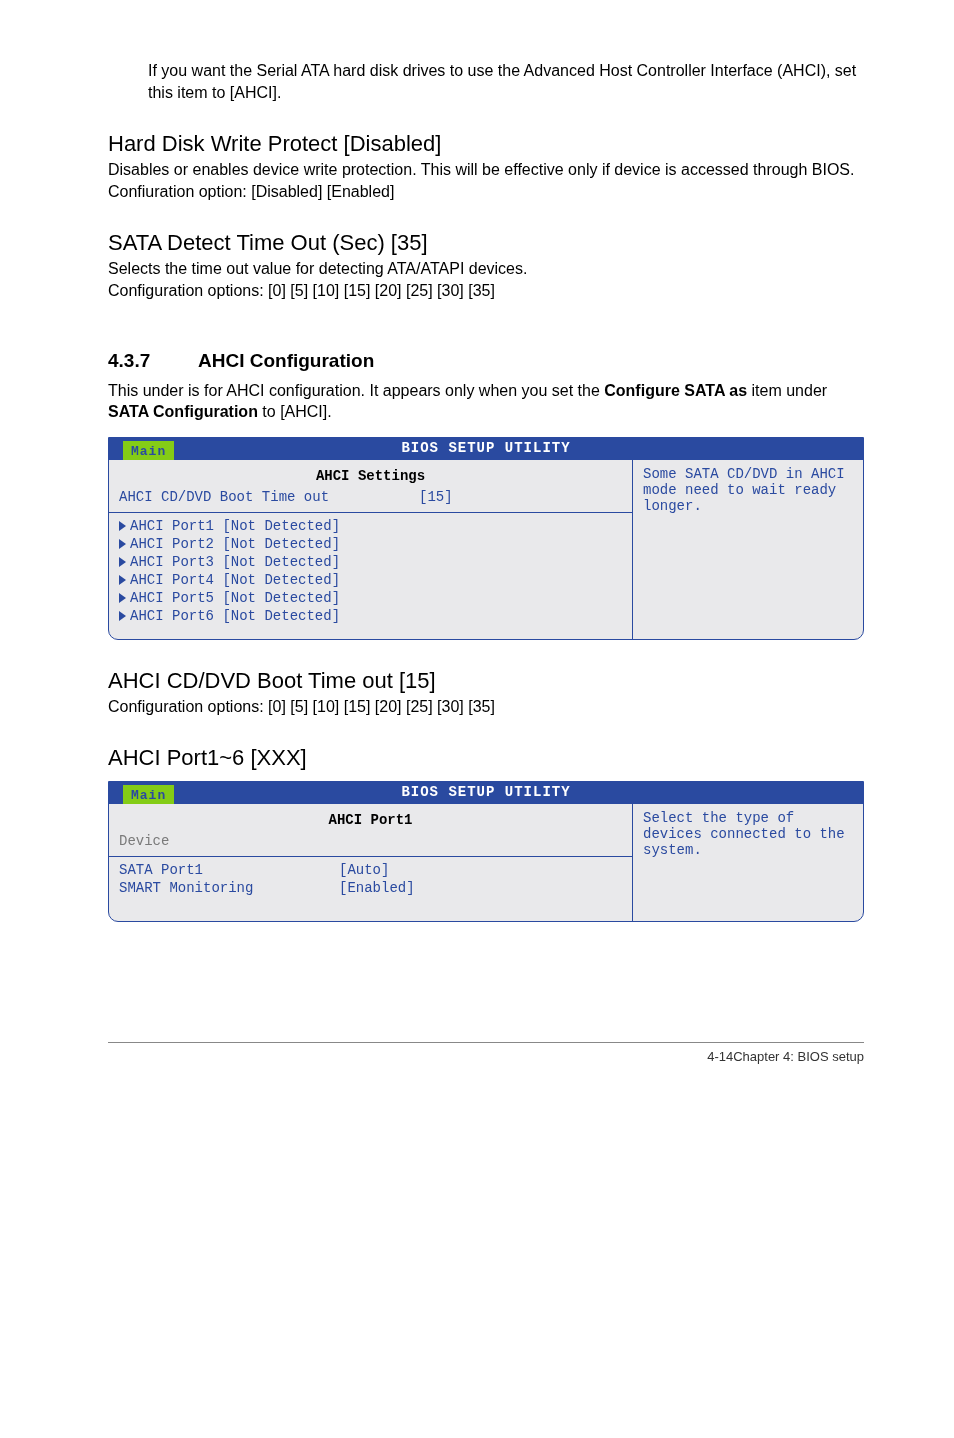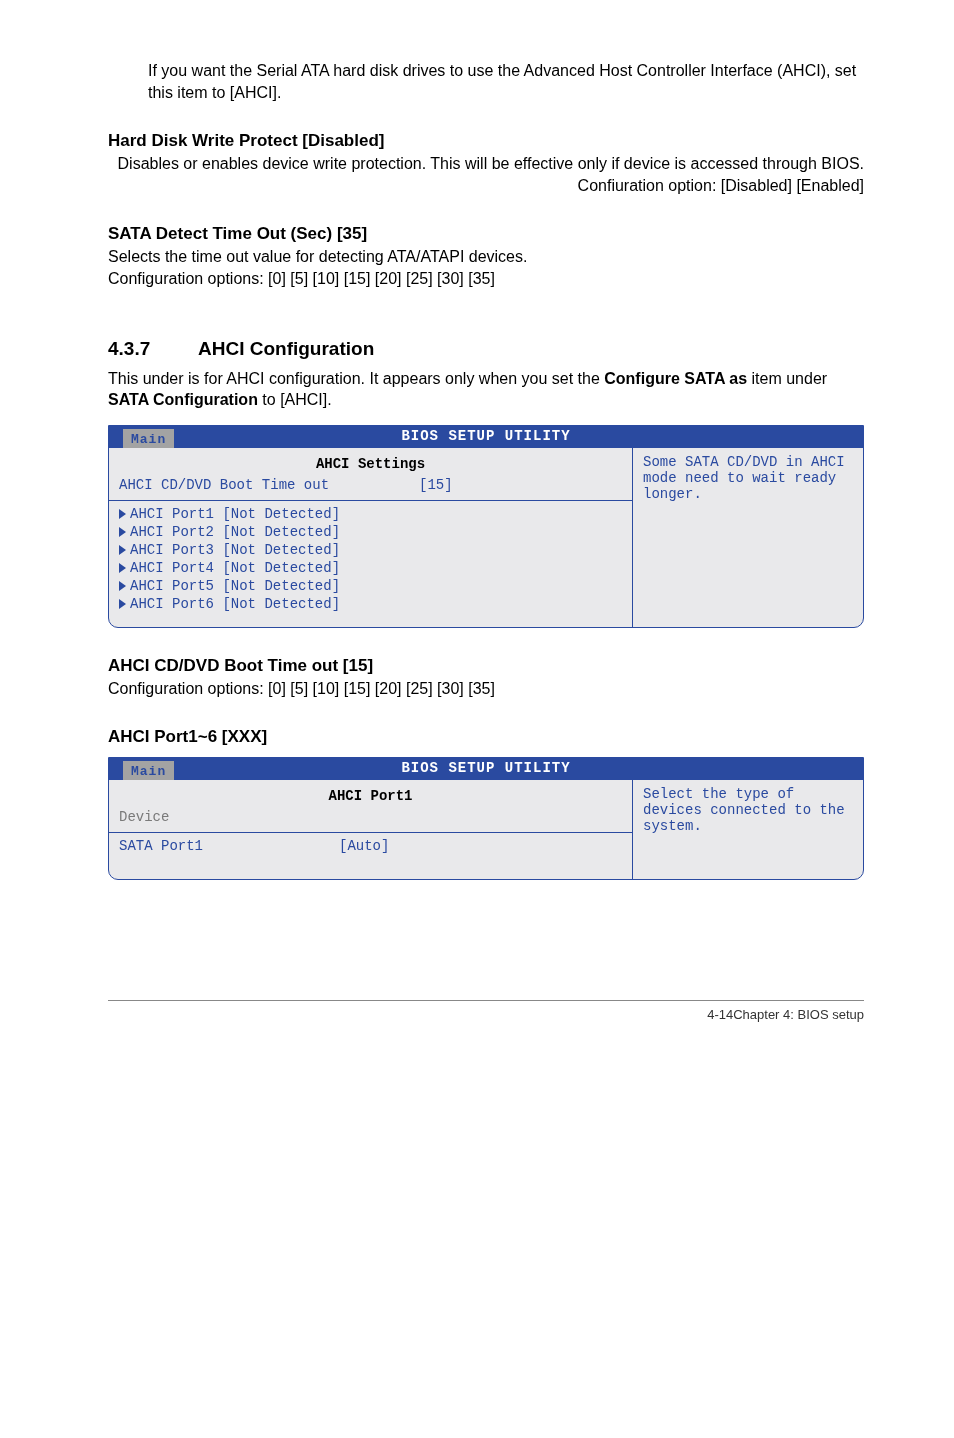--- a/index.html
+++ b/index.html
@@ -14,22 +14,22 @@
     padding: 60px 90px 40px 108px;
   }
   .indent-para {
     margin-left: 40px;
     font-size: 16px;
     line-height: 1.35;
     margin-top: 0;
     margin-bottom: 18px;
   }
   .h3 {
-    font-size: 17px;
-    font-weight: bold;
+    font-size: 22px;
+    font-weight: normal;
     margin-top: 28px;
     margin-bottom: 2px;
   }
   .body-text {
     font-size: 16px;
     line-height: 1.35;
     margin-top: 2px;
     margin-bottom: 14px;
   }
   .h2 {
@@ -60,21 +60,21 @@
     text-align: center;
     line-height: 20px;
     font-weight: bold;
     font-size: 14px;
     letter-spacing: 1px;
   }
   .bios-tab {
     position: absolute;
     left: 14px;
     top: 3px;
-    background: #a3a3a3;
+    background: #84cc16;
     color: #2a4aa0;
     padding: 1px 8px 0 8px;
     font-weight: bold;
     font-size: 13px;
     height: 18px;
   }
   .bios-content {
     display: flex;
   }
   .bios-left {
@@ -136,21 +136,21 @@
   }
 </style>
 </head>
 <body>
 
 <div class="page">
 
   <p class="indent-para">If you want the Serial ATA hard disk drives to use the Advanced Host Controller Interface (AHCI), set this item to [AHCI].</p>
 
   <div class="h3">Hard Disk Write Protect [Disabled]</div>
-  <p class="body-text" style="white-space: pre-line; text-align: right;">Disables or enables device write protection. This will be effective only if device is accessed through BIOS.
+  <p class="body-text" style="white-space: pre-line;">Disables or enables device write protection. This will be effective only if device is accessed through BIOS.
 Confiuration option: [Disabled] [Enabled]</p>
 
   <div class="h3">SATA Detect Time Out (Sec) [35]</div>
   <p class="body-text" style="white-space: pre-line;">Selects the time out value for detecting ATA/ATAPI devices.
 Configuration options: [0] [5] [10] [15] [20] [25] [30] [35]</p>
 
   <div class="h2">
     <span class="h2-num">4.3.7</span><span>AHCI Configuration</span>
   </div>
   <p class="body-text">
@@ -195,20 +195,24 @@
       <div class="bios-left">
         <div class="bios-section-title">AHCI Port1</div>
         <div class="bios-row grey-row">
           <div class="bios-label" style="flex:0 0 120px;">Device</div>
         </div>
         <div class="bios-divider"></div>
         <div class="bios-row">
           <div class="bios-label" style="flex:0 0 220px;">SATA Port1</div>
           <div class="bios-value">[Auto]</div>
         </div>
+        <div class="bios-row">
+          <div class="bios-label" style="flex:0 0 220px;">SMART Monitoring</div>
+          <div class="bios-value">[Enabled]</div>
+        </div>
         <div style="height:10px;"></div>
       </div>
       <div class="bios-right">Select the type of devices connected to the system.</div>
     </div>
   </div>
 
   <div class="footer">
     <span>4-14</span>
     <span>Chapter 4: BIOS setup</span>
   </div>

